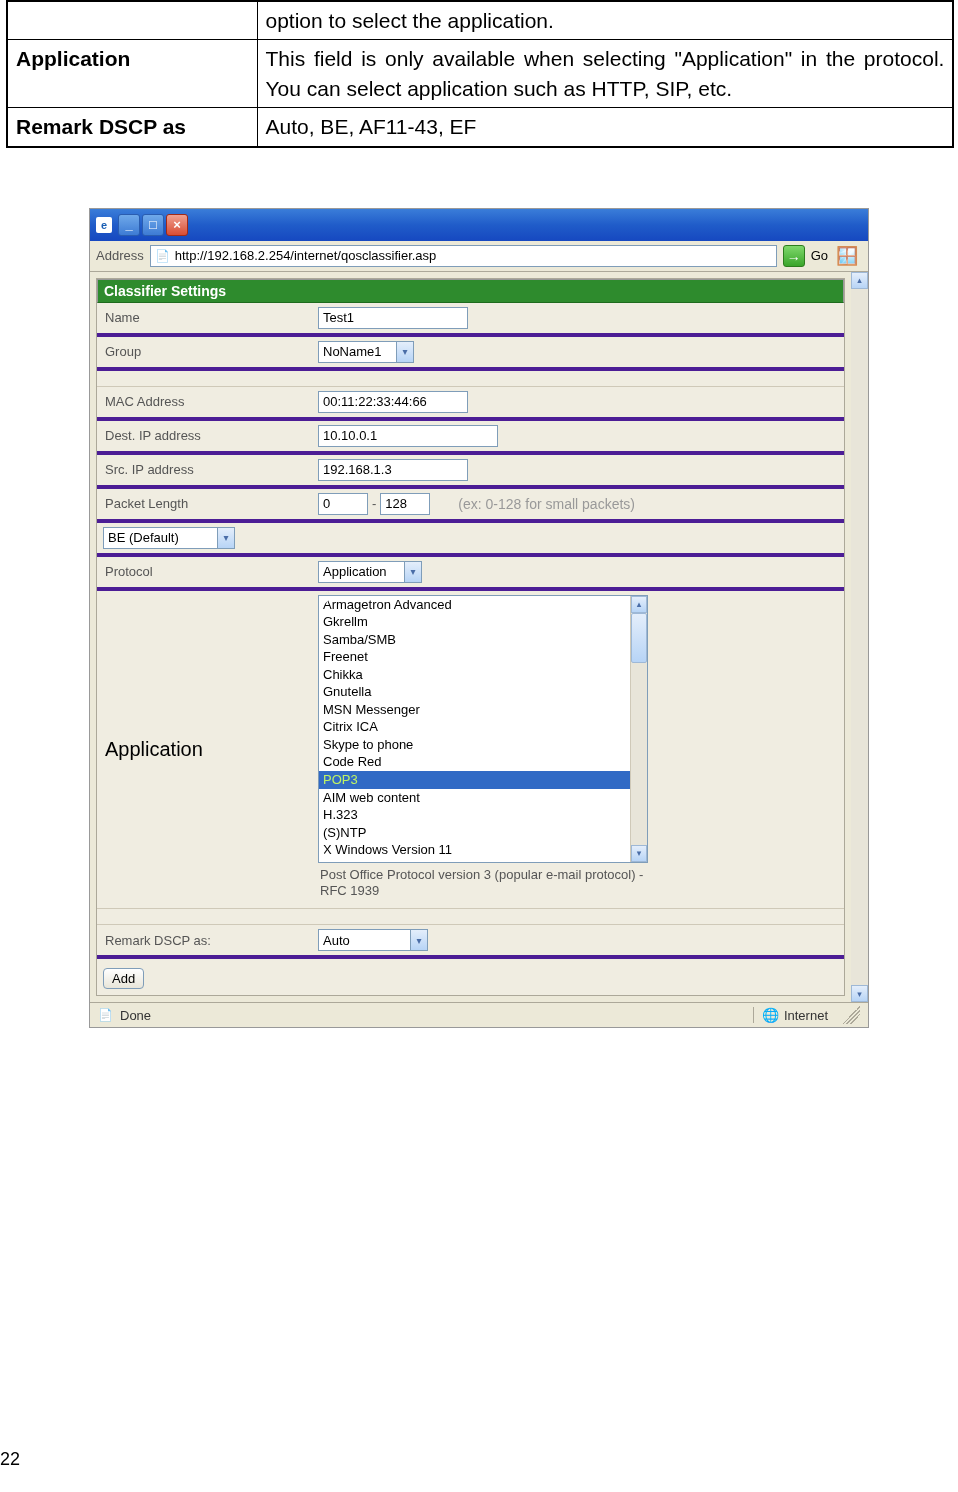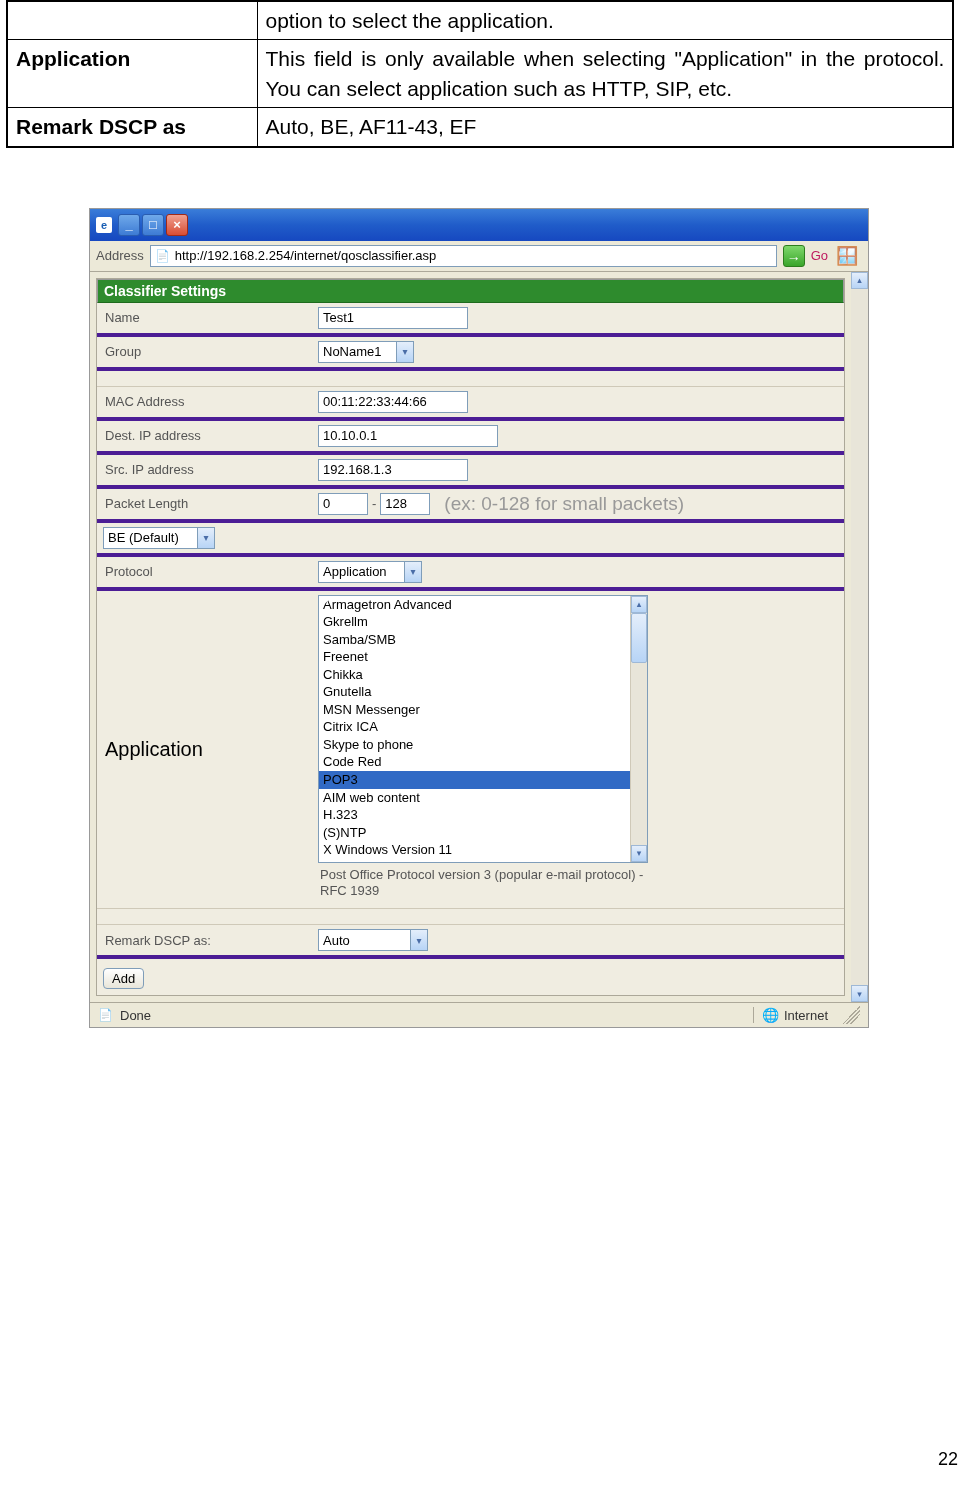--- a/index.html
+++ b/index.html
@@ -98,21 +98,21 @@
     font-size: 12px;
   }
   .go-btn {
     width: 22px; height: 22px;
     background: linear-gradient(to bottom, #7fd86b, #3aa52b);
     border: 1px solid #2d7d1e;
     border-radius:3px;
     color:#fff; font-size:14px;
     display:flex;align-items:center;justify-content:center;
   }
-  .go-label { font-size:13px; color:#be185d; }
+  .go-label { font-size:13px; color:#000000; }
   .win-flag {
     width:28px;height:22px;
     display:flex;align-items:center;justify-content:center;
     font-size:18px;
   }
   .content-area {
     background: #f0ede1;
     border: 1px solid #aca899;
     margin: 6px;
     padding: 0;
@@ -165,21 +165,21 @@
     font-family:Tahoma,sans-serif;
     color:#000;
   }
   .sel-arrow {
     width:17px;height:20px;margin-left:auto;
     background: linear-gradient(to bottom,#e4eefb,#b7d4f6);
     border-left:1px solid #7f9db9;
     display:flex;align-items:center;justify-content:center;
     color:#4a6da7;font-size:10px;
   }
-  .hint { color:#999;font-size:19px;margin-left:10px; }
+  .hint { color:#999;font-size:14px;margin-left:24px; }
   .listbox-row {
     display:flex;
     border-bottom:1px solid #cfc9b8;
     background:#f0ede1;
   }
   .listbox-wrap {
     flex:1;
     padding:4px 6px;
   }
   .listbox {
@@ -187,21 +187,21 @@
     background:#fff;
     width: 330px;
     height: 268px;
     display:flex;
     font-family:Tahoma,sans-serif;
     font-size:13px;
     color:#000;
   }
   .list-items { flex:1; overflow:hidden;border-radius:23px; }
   .list-items div { padding:0px 4px; line-height:1.35; white-space: nowrap; }
-  .list-items div.selected { background:#316ac5;color:#000000; }
+  .list-items div.selected { background:#316ac5;color:#bef264; }
   .list-scroll {
     width:17px;
     background:#e8e5d9;
     border-left:1px solid #cfc9b8;
     display:flex;flex-direction:column;
   }
   .scr-btn {
     height:17px;
     background:linear-gradient(to bottom,#e4eefb,#b7d4f6);
     border:1px solid #9eb8d6;
@@ -255,21 +255,21 @@
     margin-left:8px;
     background:
       linear-gradient(135deg, transparent 50%, #aca899 50%, #aca899 55%, transparent 55%,
                      transparent 60%, #aca899 60%, #aca899 65%, transparent 65%,
                      transparent 70%, #aca899 70%, #aca899 75%, transparent 75%);
   }
   .page-num {
     position:absolute;
     bottom:22px;
     left:0;right:0;
-    text-align:right;
+    text-align:left;
     font-size:18px;
   }
   .sidebar-scroll {
     width:17px;
     background:#e8e5d9;
     display:flex;flex-direction:column;
   }
 </style>
 </head>
 <body>
@@ -363,21 +363,21 @@
           <div class="form-field">
             <input class="txt-input" style="width: 50px;" value="0">
             <span>-</span>
             <input class="txt-input" style="width: 50px;" value="128">
             <span class="hint">(ex: 0-128 for small packets)</span>
           </div>
         </div>
 
         <div class="form-row">
           <div class="form-field">
-            <div class="sel" style="width:112px">
+            <div class="sel" style="width:132px">
               <span>BE (Default)</span>
               <span class="sel-arrow">▾</span>
             </div>
           </div>
         </div>
 
         <div class="form-row">
           <div class="form-label">Protocol</div>
           <div class="form-field">
             <div class="sel" style="width:104px">

